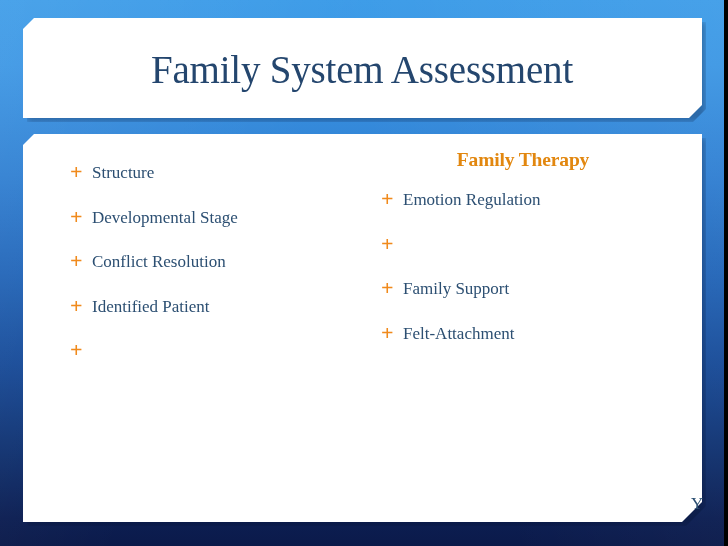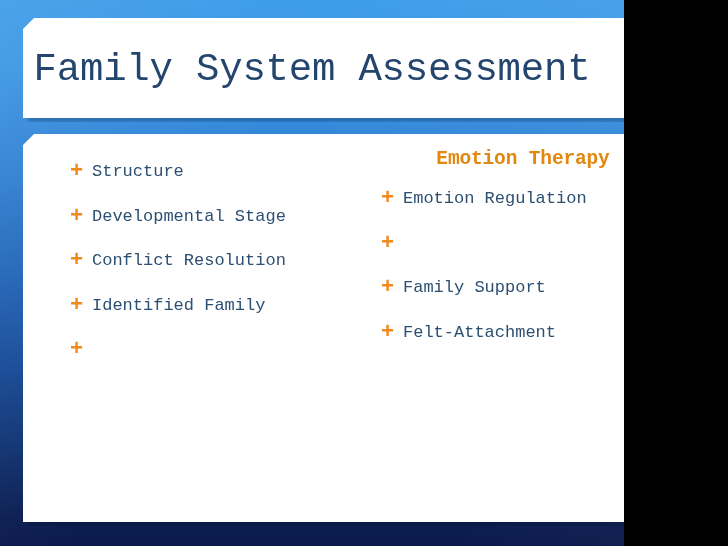--- a/index.html
+++ b/index.html
@@ -3,24 +3,24 @@
 <meta charset="utf-8">
 <title>Family System Assessment</title>
 <style>
   html, body {
     margin: 0;
     padding: 0;
     background: #000;
   }
   .slide {
     position: relative;
-    width: 624px;
+    width: 724px;
     height: 546px;
     overflow: hidden;
-    font-family: Liberation Mono, monospace;
+    font-family: Liberation Serif, serif;
     background: linear-gradient(180deg,
         #3d9ce8 0%,
         #3b96e4 12%,
         #2f7fd2 32%,
         #2265b8 50%,
         #174a97 67%,
         #10316f 83%,
         #0c1e52 95%,
         #0b1a4a 100%);
   }
@@ -184,31 +184,31 @@
         <li>
           <span class="bullet-plus">+</span>
           <span class="bullet-text">Developmental Stage</span>
         </li>
         <li>
           <span class="bullet-plus">+</span>
           <span class="bullet-text">Conflict Resolution</span>
         </li>
         <li>
           <span class="bullet-plus">+</span>
-          <span class="bullet-text">Identified Family</span>
+          <span class="bullet-text">Identified Patient</span>
         </li>
         <li>
           <span class="bullet-plus">+</span>
         </li>
       </ul>
     </div>
 
     <div class="column column-right">
       <div class="col-heading">
-        <span class="line2">Emotion Therapy</span>
+        <span class="line2">Family Therapy</span>
       </div>
       <ul class="col-list">
         <li>
           <span class="bullet-plus">+</span>
           <span class="bullet-text">Emotion Regulation</span>
         </li>
         <li>
           <span class="bullet-plus">+</span>
         </li>
         <li>

